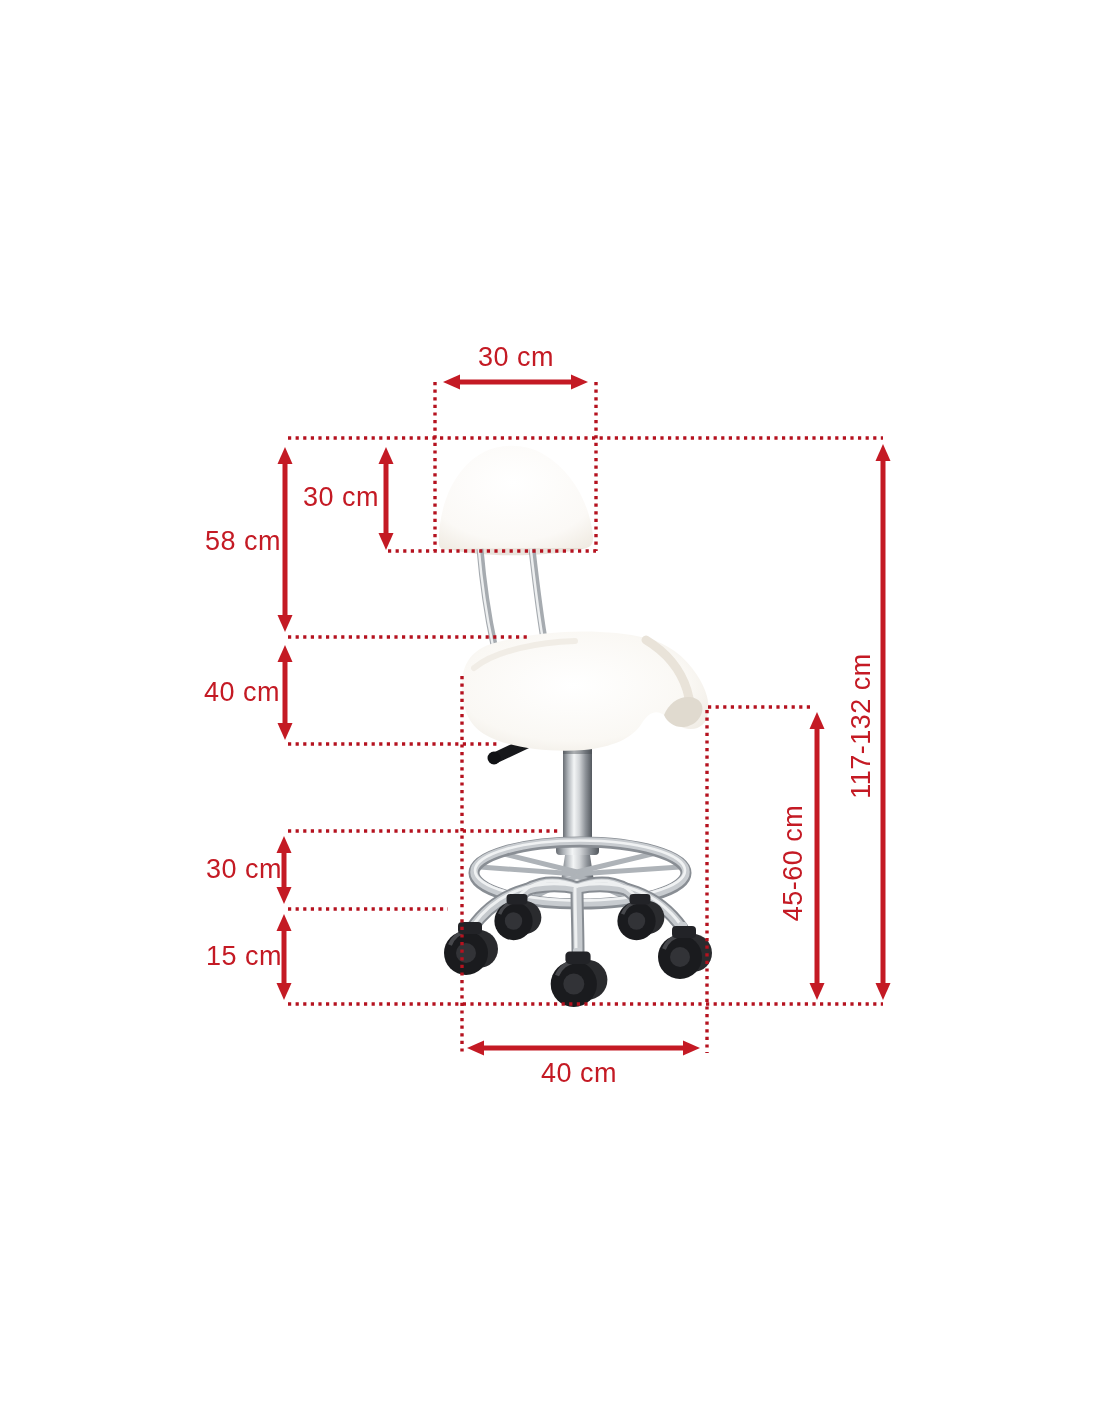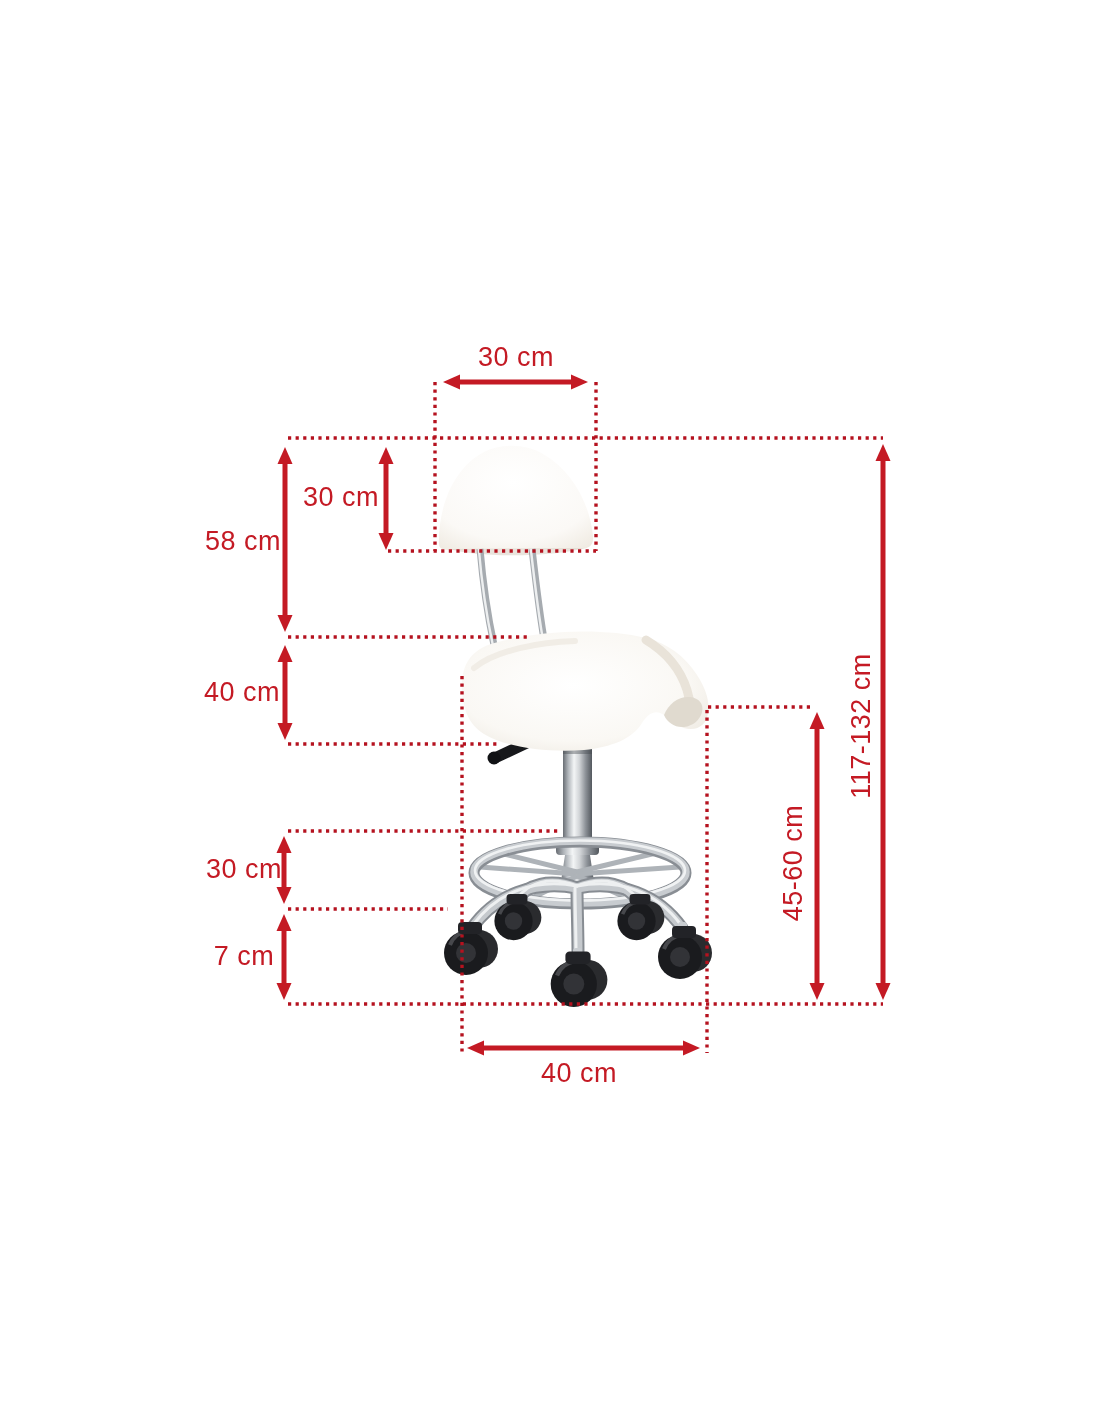--- a/index.html
+++ b/index.html
@@ -209,18 +209,18 @@
       <polygon class="ah" points="467,1048 484,1040.5 484,1055.5"></polygon>
       <polygon class="ah" points="700,1048 683,1040.5 683,1055.5"></polygon>
     </g>
   </svg>
 
   <div class="dim-label" style="left:516px;top:357px">30 cm</div>
   <div class="dim-label" style="left:341px;top:497px">30 cm</div>
   <div class="dim-label" style="left:243px;top:541px">58 cm</div>
   <div class="dim-label" style="left:242px;top:692px">40 cm</div>
   <div class="dim-label" style="left:244px;top:869px">30 cm</div>
-  <div class="dim-label" style="left:244px;top:956px">7 cm</div>
+  <div class="dim-label" style="left:244px;top:956px">15 cm</div>
   <div class="dim-label vert" style="left:793px;top:863px">45-60 cm</div>
   <div class="dim-label vert" style="left:861px;top:726px">117-132 cm</div>
   <div class="dim-label" style="left:579px;top:1073px">40 cm</div>
 
 </div>
 
 </body></html>

